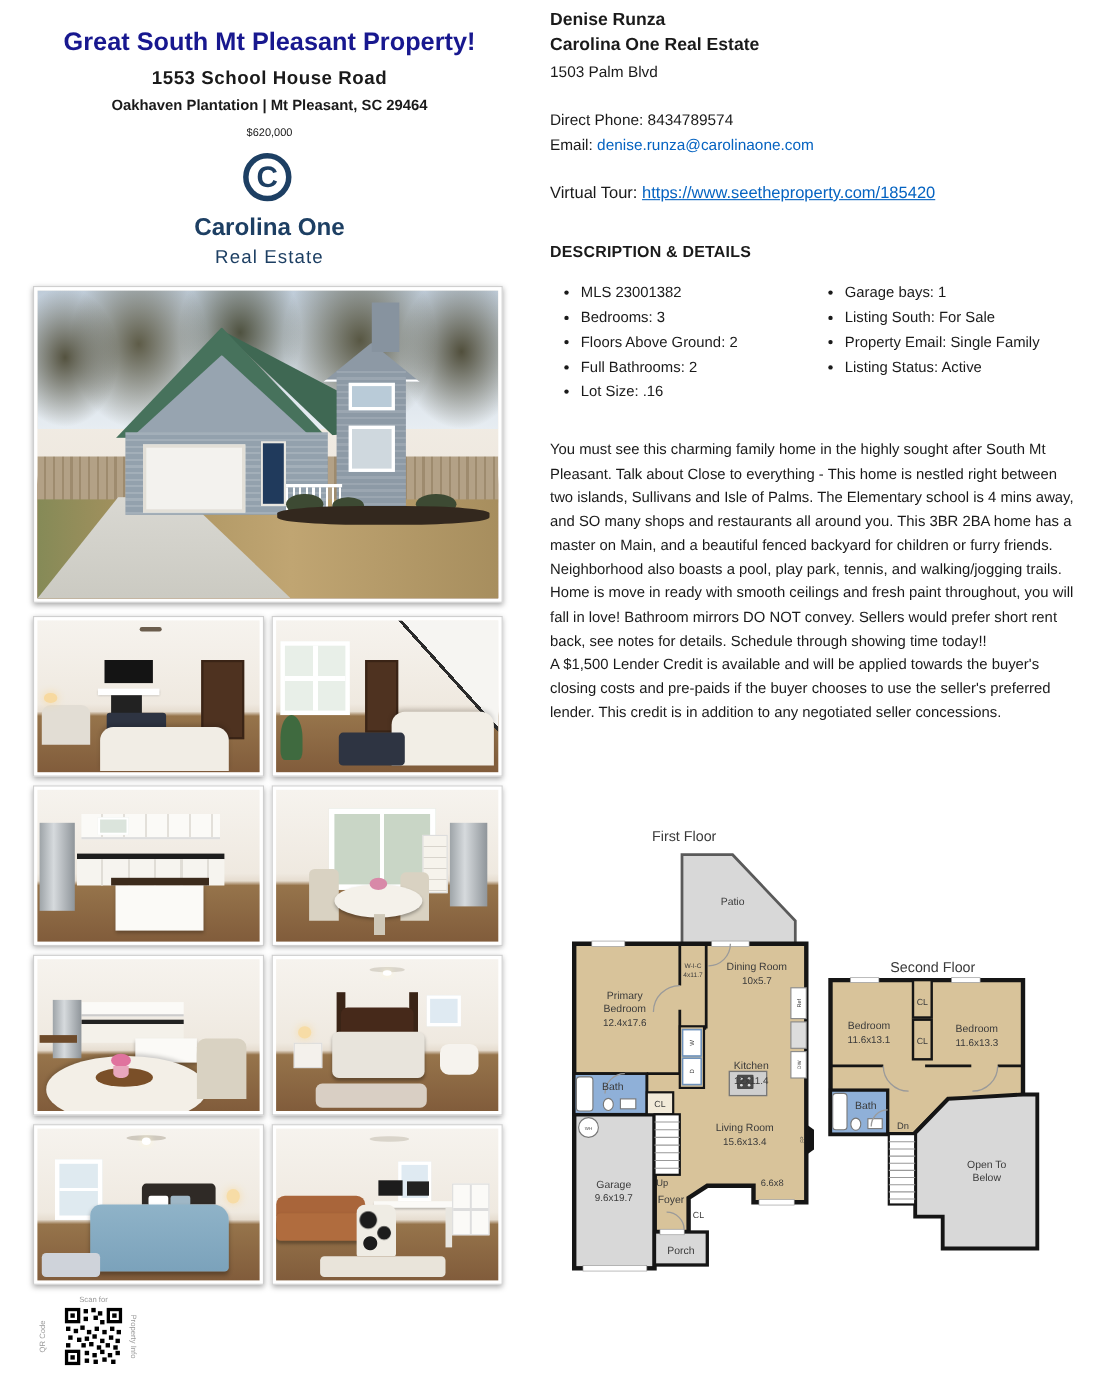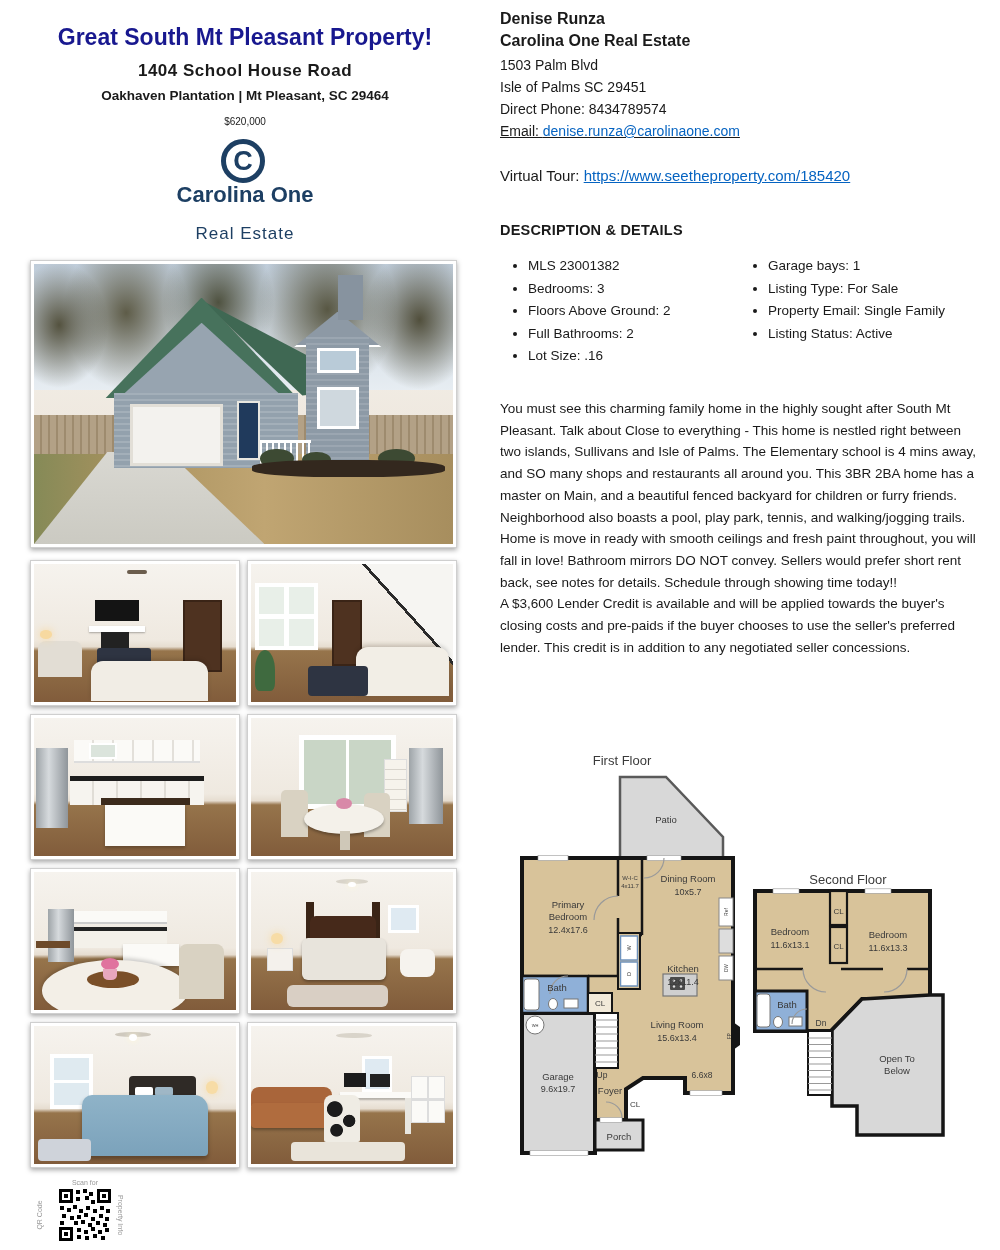--- a/index.html
+++ b/index.html
@@ -8,21 +8,21 @@
   .abs{position:absolute;}
   
   .lc{position:absolute;left:0;width:490px;text-align:center;}
   .title{top:24px;font-size:23px;font-weight:bold;color:#18188f;}
   .addr1{top:61px;font-size:17px;font-weight:bold;letter-spacing:.5px;}
   .addr2{top:88px;font-size:13.5px;font-weight:bold;}
   .addr3{top:116px;font-size:10px;font-weight:normal;}
   .logo-circle{position:absolute;left:221px;top:139px;width:44px;height:44px;border:5px solid #1d3f63;
                border-radius:50%;display:flex;align-items:center;justify-content:center;
                font-size:27px;font-weight:bold;color:#1d3f63;box-sizing:border-box;}
-  .brand{top:182px;font-size:22px;font-weight:bold;color:#1d3f63;}
+  .brand{top:194px;font-size:22px;font-weight:bold;color:#1d3f63;}
   .brand-sub{top:224px;font-size:17px;color:#1d3f63;letter-spacing:1px;}
   
   .ph{position:absolute;background:#fff;border:1px solid #cfcfcf;box-shadow:0 2px 5px rgba(0,0,0,.35);padding:3px;box-sizing:border-box;}
   .scene{position:relative;width:100%;height:100%;overflow:hidden;background:linear-gradient(#f6f3ee 0%,#efe9e0 55%,#e6ddd0 60%,#96744b 63%,#815c3b 100%);}
   .s{position:absolute;}
   
   .rc{position:absolute;left:500px;width:480px;}
   .agent-name{top:10px;font-size:16px;font-weight:bold;}
   .agent-co{top:32px;font-size:16px;font-weight:bold;}
   .a-line{font-size:14px;}
@@ -66,21 +66,21 @@
   .mp-twin2{left:67.5%;top:44%;width:10%;height:15%;background:#cfd8de;border:3px solid #fff;box-sizing:border-box;}
   .mp-bush{background:#3d4a33;border-radius:50%;}
   .mp-mulch{left:52%;top:70%;width:46%;height:6%;background:#33281e;border-radius:40%;}
 </style>
 </head>
 <body>
 
 <div id="page">
 
   <div class="lc title">Great South Mt Pleasant Property!</div>
-  <div class="lc addr1">1404 School House Road</div>
+  <div class="lc addr1">1553 School House Road</div>
   <div class="lc addr2">Oakhaven Plantation | Mt Pleasant, SC 29464</div>
   <div class="lc addr3">$620,000</div>
 
   <div class="logo-circle">
     <span>C</span>
   </div>
   <div class="lc brand">Carolina One</div>
   <div class="lc brand-sub">Real Estate</div>
 
   <div class="ph" style="left:30px;top:260px;width:427px;height:288px;" aria-label="front exterior - gray house with green metal roof">
@@ -284,49 +284,48 @@
     <g fill="#000">
         <rect x="6" y="6" width="4" height="4"></rect>
         <rect x="44" y="6" width="4" height="4"></rect>
         <rect x="6" y="44" width="4" height="4"></rect>
       </g>
   </svg>
 
   <div class="rc agent-co">Carolina One Real Estate</div>
   <div class="rc agent-name">Denise Runza</div>
   <div class="rc a-line" style="top:57px;">1503 Palm Blvd</div>
-  <div class="rc a-line" style="top:79px;">Isle of Palms SC 29451</div>
   <div class="rc a-line" style="top:101px;">Direct Phone: 8434789574</div>
-  <div class="rc a-line" style="top:123px;text-decoration:underline;">
+  <div class="rc a-line" style="top:123px;">
     <span>Email: </span><span class="link">denise.runza@carolinaone.com</span>
   </div>
 
   <div class="rc tour">
     <span>Virtual Tour: </span><span class="link">https://www.seetheproperty.com/185420</span>
   </div>
 
   <div class="rc dheading">DESCRIPTION &amp; DETAILS</div>
 
   <ul class="details" style="left:512px;top:258px;width:230px;">
     <li>MLS 23001382</li>
     <li>Bedrooms: 3</li>
     <li>Floors Above Ground: 2</li>
     <li>Full Bathrooms: 2</li>
     <li>Lot Size: .16</li>
   </ul>
   <ul class="details" style="left:752px;top:258px;width:230px;">
     <li>Garage bays: 1</li>
-    <li>Listing Type: For Sale</li>
+    <li>Listing South: For Sale</li>
     <li>Property Email: Single Family</li>
     <li>Listing Status: Active</li>
   </ul>
 
   <div class="desc">
     <p>You must see this charming family home in the highly sought after South Mt Pleasant. Talk about Close to everything - This home is nestled right between two islands, Sullivans and Isle of Palms. The Elementary school is 4 mins away, and SO many shops and restaurants all around you. This 3BR 2BA home has a master on Main, and a beautiful fenced backyard for children or furry friends. Neighborhood also boasts a pool, play park, tennis, and walking/jogging trails. Home is move in ready with smooth ceilings and fresh paint throughout, you will fall in love! Bathroom mirrors DO NOT convey. Sellers would prefer short rent back, see notes for details. Schedule through showing time today!!</p>
-    <p>A $3,600 Lender Credit is available and will be applied towards the buyer's closing costs and pre-paids if the buyer chooses to use the seller's preferred lender. This credit is in addition to any negotiated seller concessions.</p>
+    <p>A $1,500 Lender Credit is available and will be applied towards the buyer's closing costs and pre-paids if the buyer chooses to use the seller's preferred lender. This credit is in addition to any negotiated seller concessions.</p>
   </div>
 
   <svg class="abs" style="left:500px;top:748px;" width="252" height="412" viewBox="0 0 252 412">
     <text x="122" y="17" font-size="13" fill="#1a1a1a" text-anchor="middle">First Floor</text>
 
     <polygon points="120,29 166,29 223,89 223,110 120,110" fill="#d8d8d8" stroke="#5a5a5a" stroke-width="2.5"></polygon>
     <text x="166" y="75" font-size="9.5" text-anchor="middle">Patio</text>
 
     <polygon points="22,110 233,110 233,345 185,345 185,330 143,330 126,341 126,372 95,372 95,265 22,265" fill="#d8c39a" stroke="#151515" stroke-width="4"></polygon>
     <rect x="22" y="265" width="73" height="140" fill="#d8d8d8" stroke="#151515" stroke-width="4"></rect>

